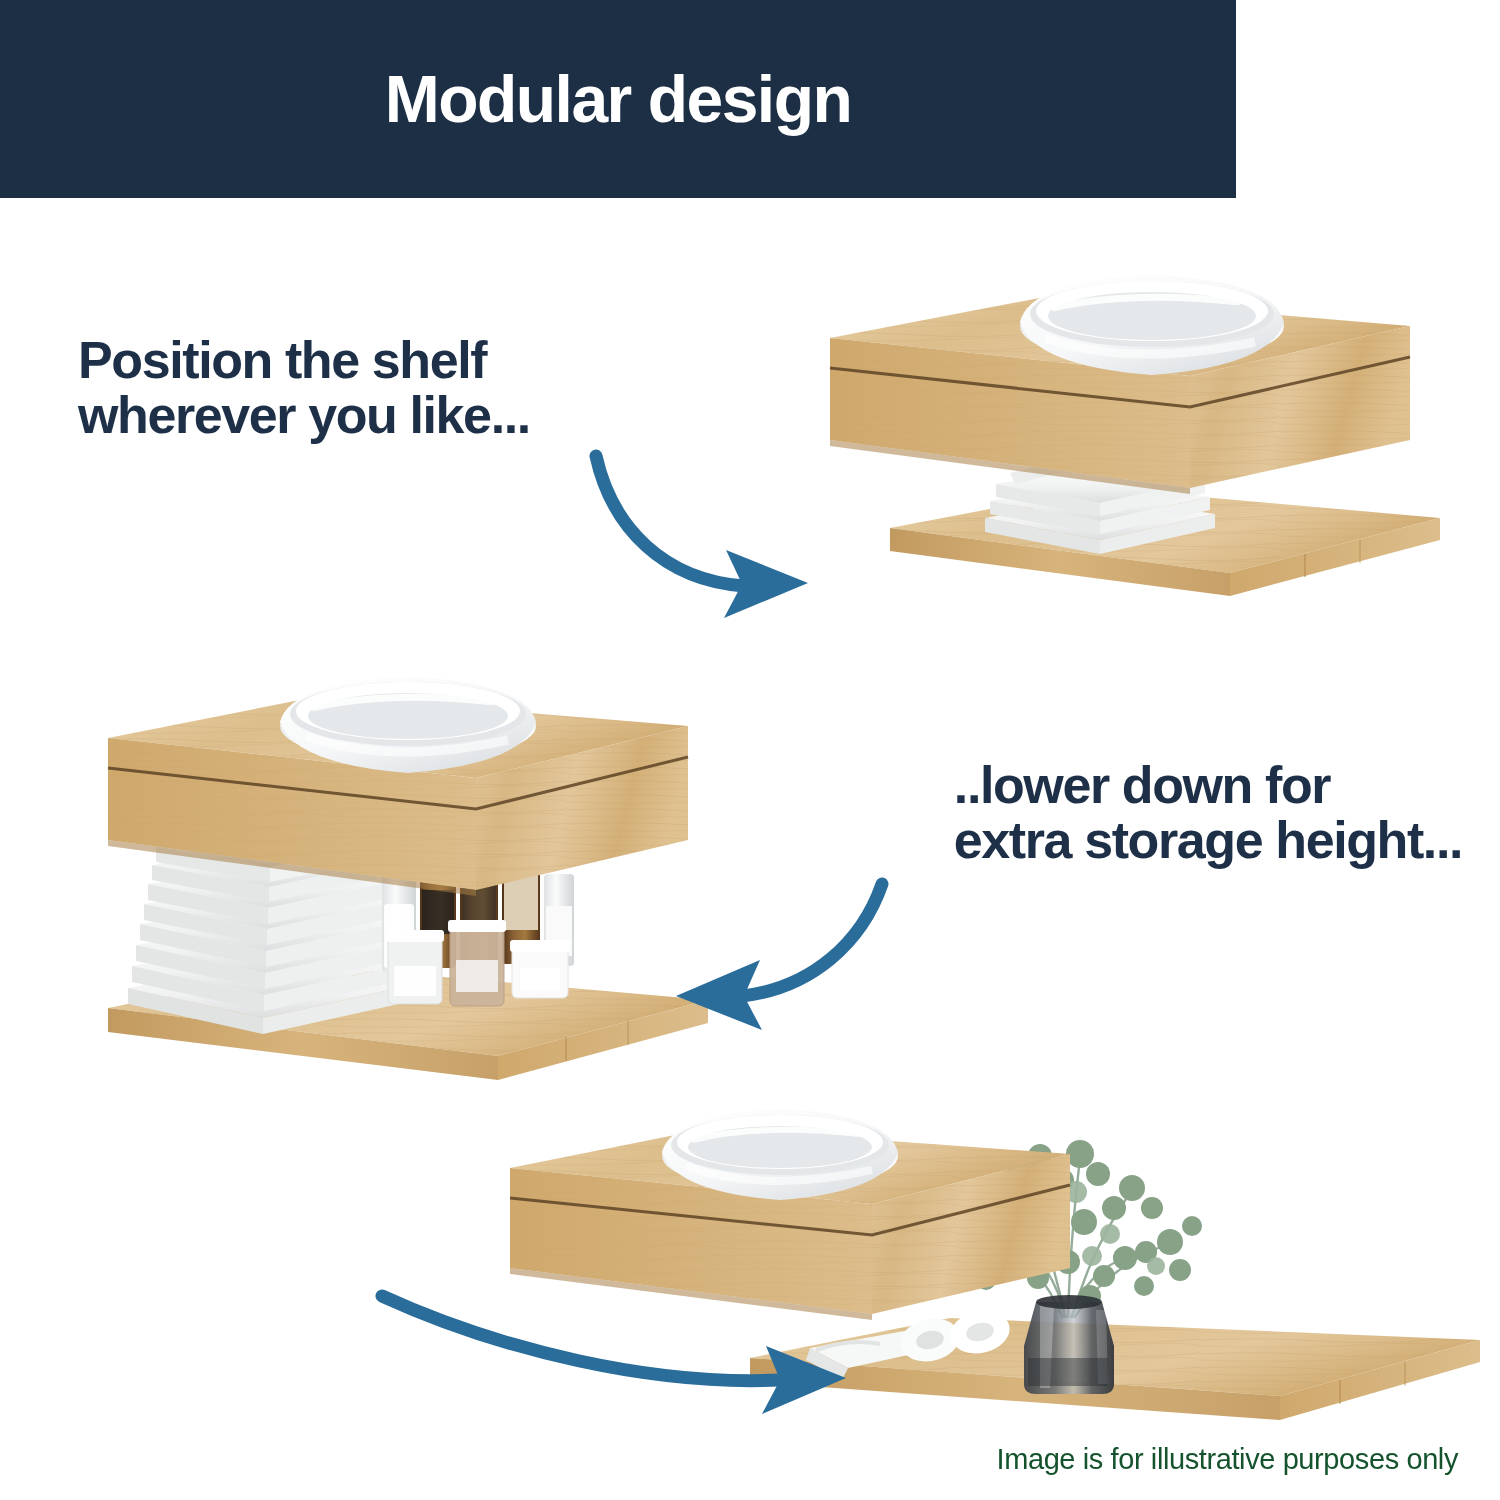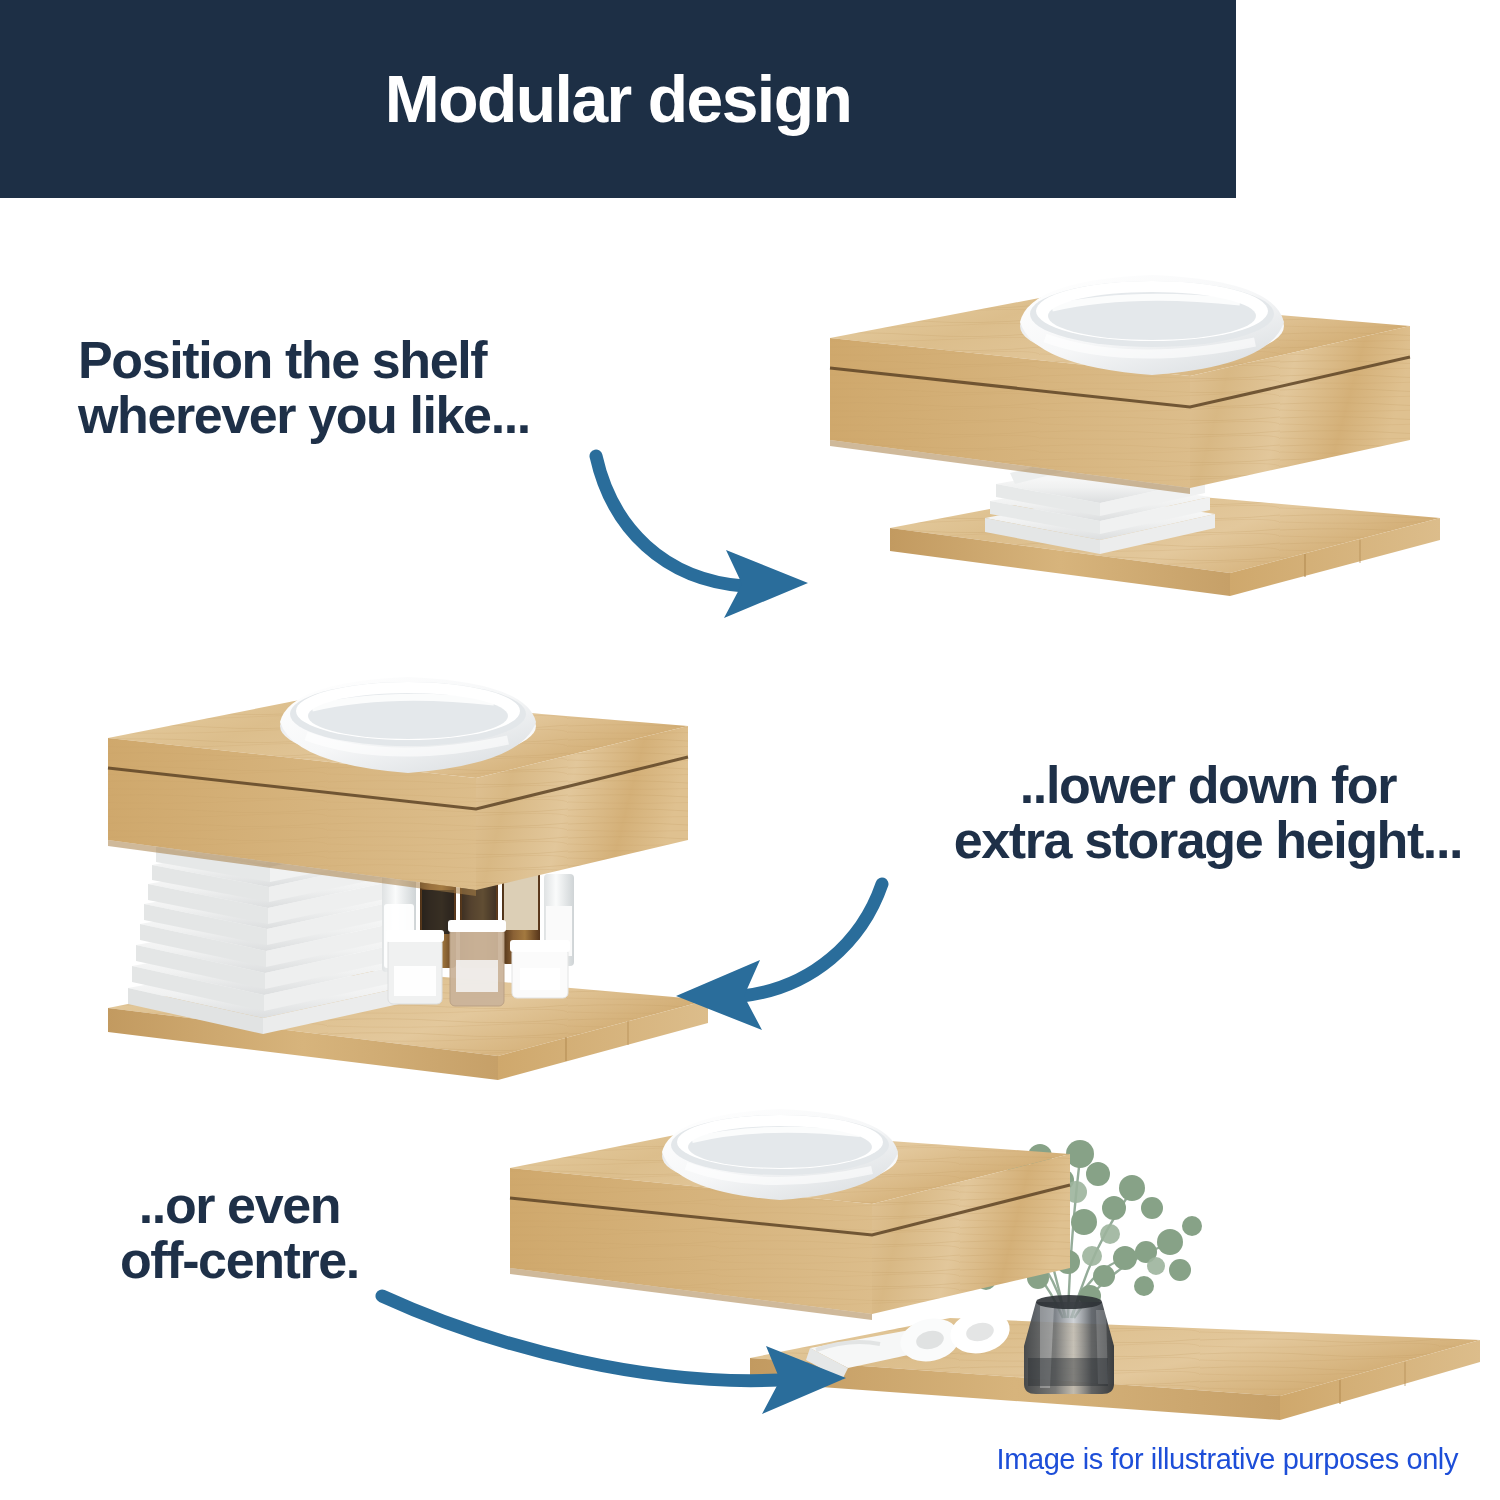--- a/index.html
+++ b/index.html
@@ -34,26 +34,26 @@
   
   .callout {
     position:absolute;
     color:#1e3048;
     font-weight:bold;
     line-height:1.06;
     letter-spacing:-1.4px;
     white-space:pre-line;
   }
   #callout-1 { left:78px;  top:135px; font-size:52px; }
-  #callout-2 { right:38px; top:560px; font-size:52px; text-align:center;margin-left:20px; }
+  #callout-2 { right:38px; top:560px; font-size:52px; text-align:left;margin-left:20px; }
   #callout-3 { left:120px; top:980px; font-size:52px; text-align:center; }
 
   #footer-note {
     position:absolute; right:42px; bottom:24px;
-    color:#1d4ed8; font-size:29px; font-weight:normal;
+    color:#14532d; font-size:29px; font-weight:normal;
     letter-spacing:-0.4px;
   }
 
   
   .scene { position:absolute; }
   #scene-1 { left:800px; top:20px;  width:640px; height:450px; }
   #scene-2 { left:88px;  top:370px; width:640px; height:520px; }
   #scene-3 { left:480px; top:830px; width:1000px; height:420px; }
 
   .scene svg, .arrow-layer svg { display:block; overflow:visible; }
@@ -140,22 +140,20 @@
         <path d="M0 4 Q60 1 120 5 T240 3" stroke="#c09a60" stroke-width="1" fill="none" opacity="0.45"></path>
         <path d="M0 10 Q80 13 160 9 T240 11" stroke="#bd955b" stroke-width="0.9" fill="none" opacity="0.35"></path>
       </pattern>
     </defs>
   </svg>
 
   <div class="callout" id="callout-1">Position the shelf
 wherever you like...</div>
   <div class="callout" id="callout-2">..lower down for
 extra storage height...</div>
-  <div class="callout" id="callout-3">..or even
-off-centre.</div>
 
   <div class="scene" id="scene-1">
     <svg width="640" height="450" viewBox="0 0 640 450">
 
       <g>
         <polygon points="90,310 300,270 640,300 430,355" fill="url(#oakTop)"></polygon>
         <polygon points="90,310 300,270 640,300 430,355" fill="url(#grain)" opacity="0.5"></polygon>
         <polygon points="90,310 430,355 430,378 90,333" fill="url(#oakEdge)"></polygon>
         <polygon points="430,355 640,300 640,322 430,378" fill="url(#oakSide)"></polygon>
         <line x1="505" y1="336" x2="505" y2="359" stroke="#b1894f" stroke-width="1.6" opacity="0.65"></line>

